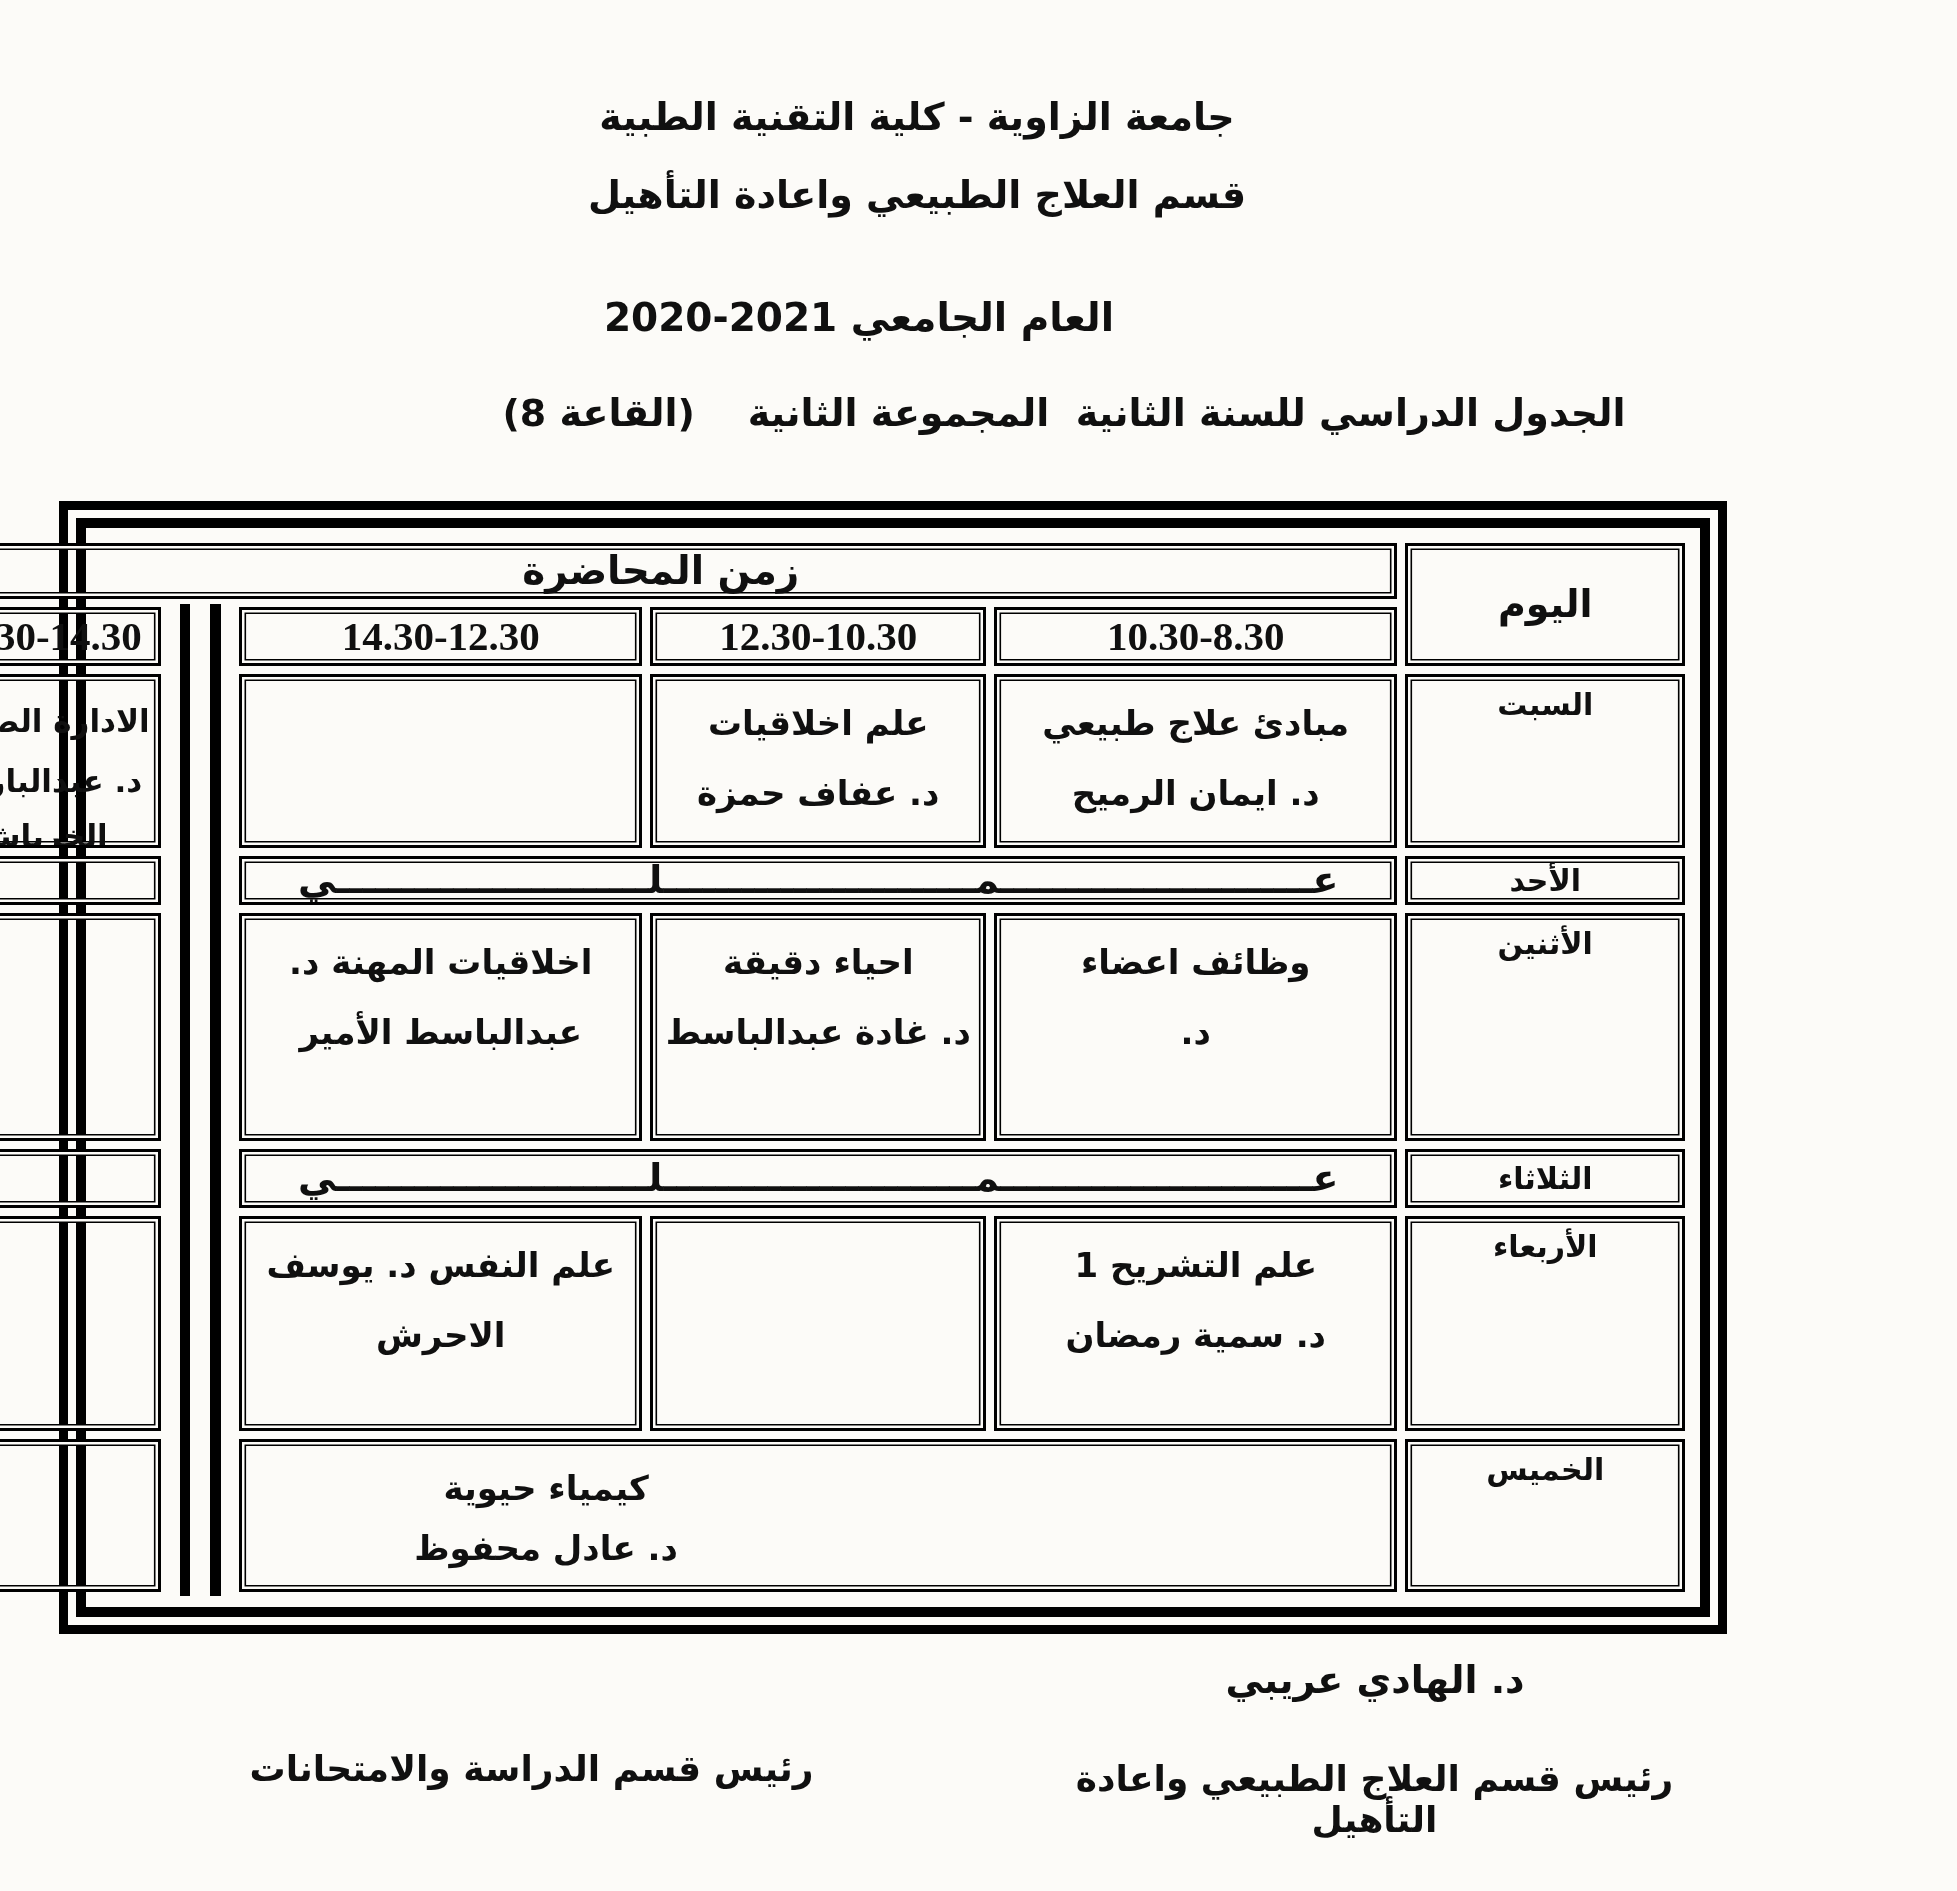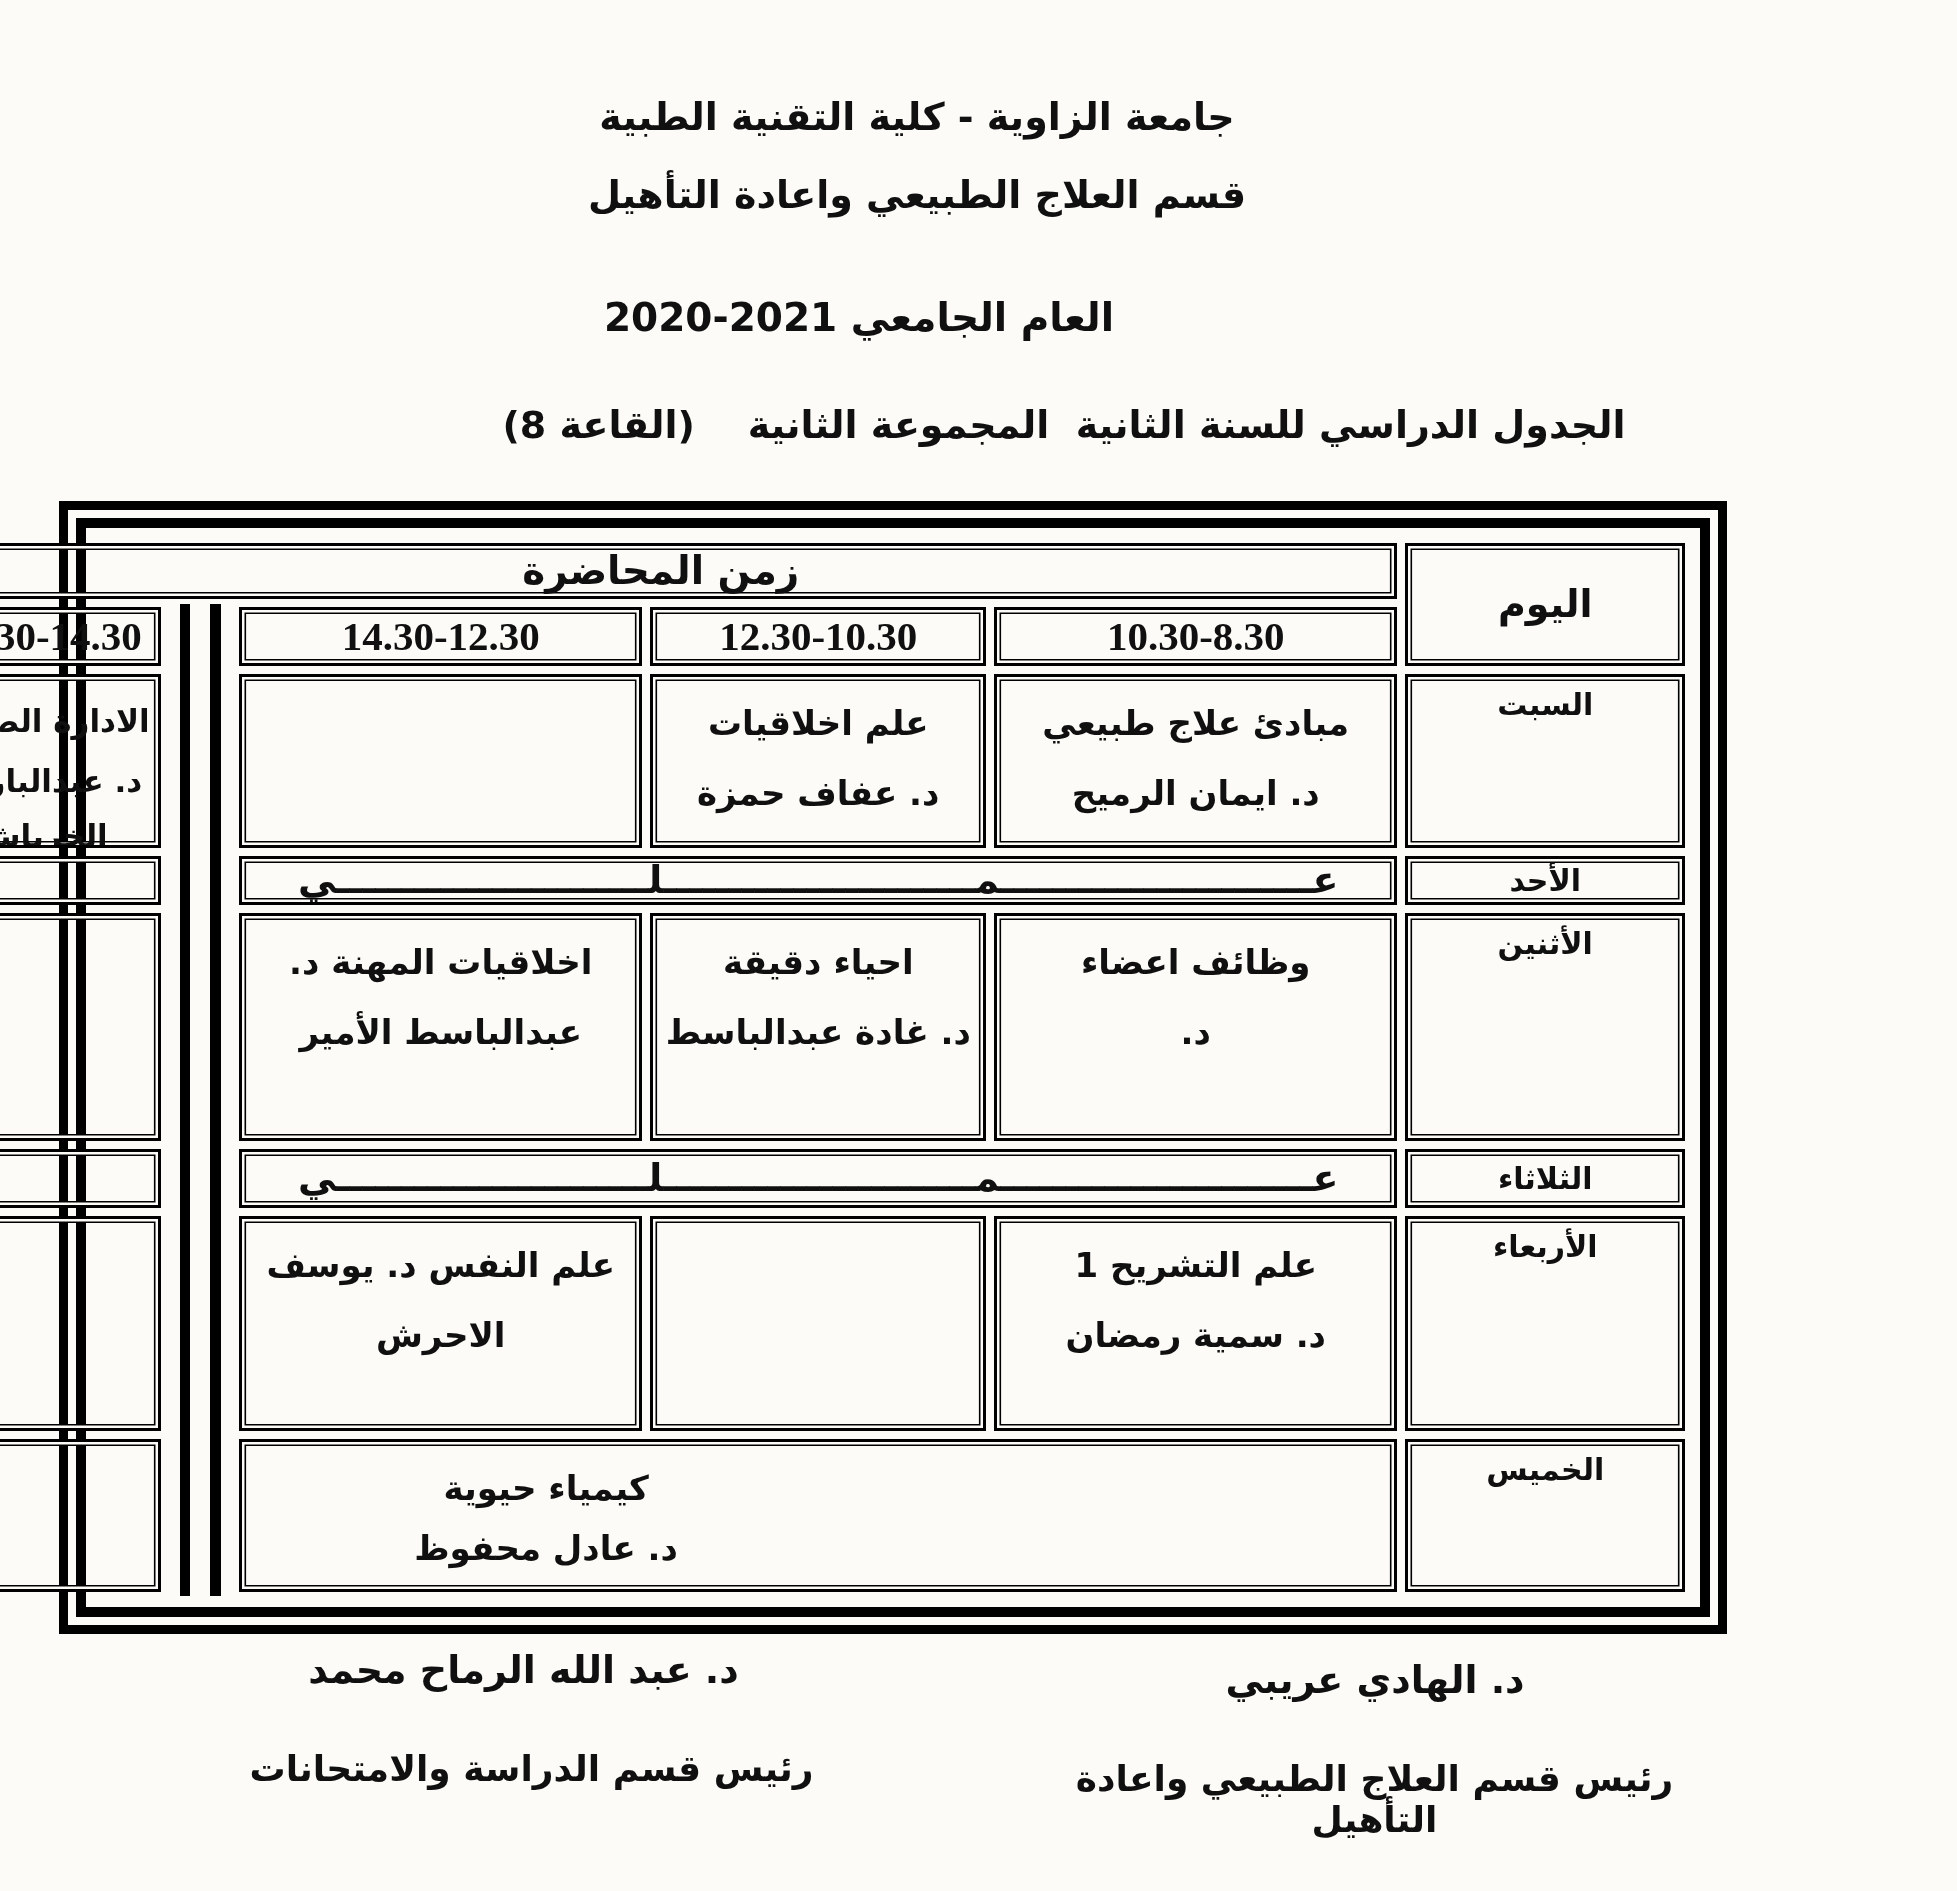--- a/index.html
+++ b/index.html
@@ -14,21 +14,21 @@
   }
   .hline{
     position:absolute;
     font-weight:bold;
     text-align:center;
     color:#101010;
   }
   .h-univ{top:95px;left:344px;width:1146px;font-size:38px;}
   .h-dept{top:173px;left:344px;width:1146px;font-size:38px;}
   .h-year{top:295px;left:278px;width:1162px;font-size:39px;}
-  .h-title{top:403px;left:491px;width:1146px;font-size:38px;white-space:pre;}
+  .h-title{top:391px;left:491px;width:1146px;font-size:38px;white-space:pre;}
 
   .frame-outer{
     position:absolute;left:59px;top:501px;width:1668px;height:1133px;
     border:9.8px solid #000;padding:8.2px;box-sizing:border-box;
     background:#fcfbf8;
   }
   .frame-inner{
     width:100%;height:100%;box-sizing:border-box;
     border:10.6px solid #000;padding:10.6px;
   }
@@ -169,17 +169,16 @@
           </div>
         </div>
         <div class="cell" style="grid-column:6/7;grid-row:8/9;"></div>
 
       </div>
     </div>
   </div>
 
   <div class="sig sig-right-name">د. الهادي عريبي</div>
   <div class="sig sig-right-title">رئيس قسم العلاج الطبيعي واعادة التأهيل</div>
-  <div class="sig sig-left-name">د. عبد الله الرماح محمد</div>
   <div class="sig sig-left-title">رئيس قسم الدراسة والامتحانات</div>
 
 </div>
 
 
 </body></html>

